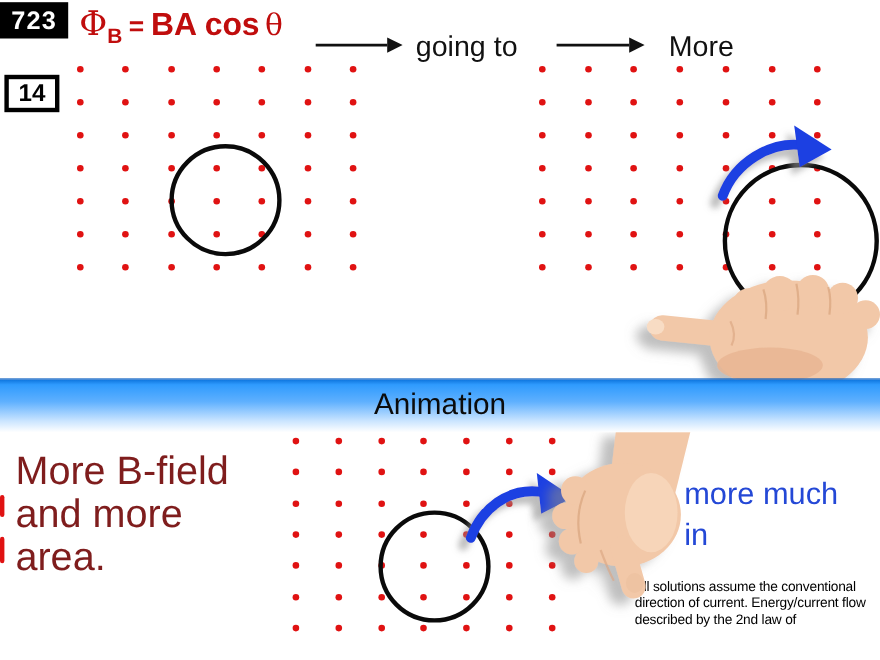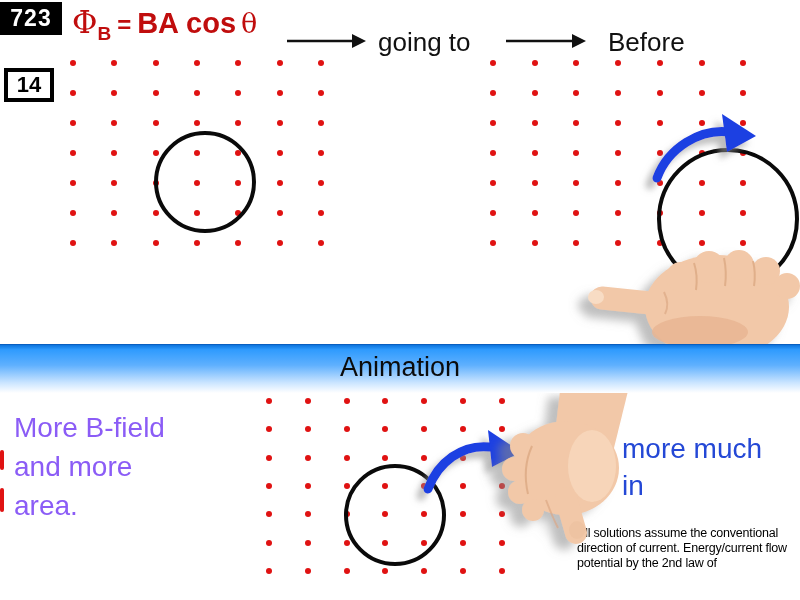--- a/index.html
+++ b/index.html
@@ -43,21 +43,21 @@
   
   .banner{
     left:0;top:344px;width:800px;height:48px;z-index:4;
     background:linear-gradient(180deg,#0d74dd 0%,#2f9bfe 10%,#5fb0fe 42%,#c9e4ff 78%,#ffffff 100%);
     border-top:1px solid #0a5fc0;
     display:flex;align-items:flex-start;justify-content:center;
   }
   .banner-label{color:#0b0b0b;font-size:27px;margin-top:7px;}
   
   .caption{z-index:5;white-space:nowrap;}
-  .caption-left{left:14px;top:408px;color:#8b5cf6;font-size:28px;line-height:39px;}
+  .caption-left{left:14px;top:408px;color:#7f1d1d;font-size:36px;line-height:39px;}
   .caption-right{left:622px;top:430px;color:#2448d6;font-size:28px;line-height:37px;}
 </style>
 </head>
 <body>
 
 <div class="slide">
 
   <div class="abs grid-layer">
       <div class="dot" style="left: 70px; top: 60px; width: 6px; height: 6px; background: rgb(224, 18, 18);"></div>
       <div class="dot" style="left: 111.3px; top: 60px; width: 6px; height: 6px; background: rgb(224, 18, 18);"></div>
@@ -212,21 +212,21 @@
       <div class="dot" style="left: 498.8px; top: 567.8px; width: 6px; height: 6px; background: rgb(224, 18, 18);"></div>
     </div>
   <div class="abs grid-layer">
       <div class="edge-mark" style="left: 0px; top: 450px; width: 4px; height: 20px;"></div>
       <div class="edge-mark" style="left: 0px; top: 488px; width: 4px; height: 24px;"></div>
     </div>
 
   <div class="abs footnote">
     <div>All solutions assume the conventional</div>
     <div>direction of current. Energy/current flow</div>
-    <div>potential by the 2nd law of</div>
+    <div>described by the 2nd law of</div>
   </div>
 
   <svg class="abs shape-layer" width="800" height="600" viewBox="0 0 800 600">
     <defs>
       <filter id="handShadow" x="-40%" y="-40%" width="180%" height="180%">
         <feDropShadow dx="-10" dy="8" stdDeviation="5" flood-color="#8a8a8a" flood-opacity="0.55"></feDropShadow>
       </filter>
       <filter id="handShadow2" x="-40%" y="-40%" width="180%" height="180%">
         <feDropShadow dx="-12" dy="6" stdDeviation="5" flood-color="#8a8a8a" flood-opacity="0.55"></feDropShadow>
       </filter>
@@ -293,21 +293,21 @@
   </div>
 
   <div class="abs slide-num">723</div>
   <div class="abs chap-num">14</div>
 
   <div class="abs formula">
     <span class="phi">Φ</span><span class="phisub">B</span><span class="eq">=</span><span class="fbody">BA cos</span><span class="theta">θ</span>
   </div>
 
   <div class="abs seq seq-moves">going to</div>
-  <div class="abs seq seq-after">Before</div>
+  <div class="abs seq seq-after">More</div>
 
   <div class="abs caption caption-left">
     <div>More B-field</div>
     <div>and more</div>
     <div>area.</div>
   </div>
   <div class="abs caption caption-right">
     <div>more much</div>
     <div>in</div>
   </div>

